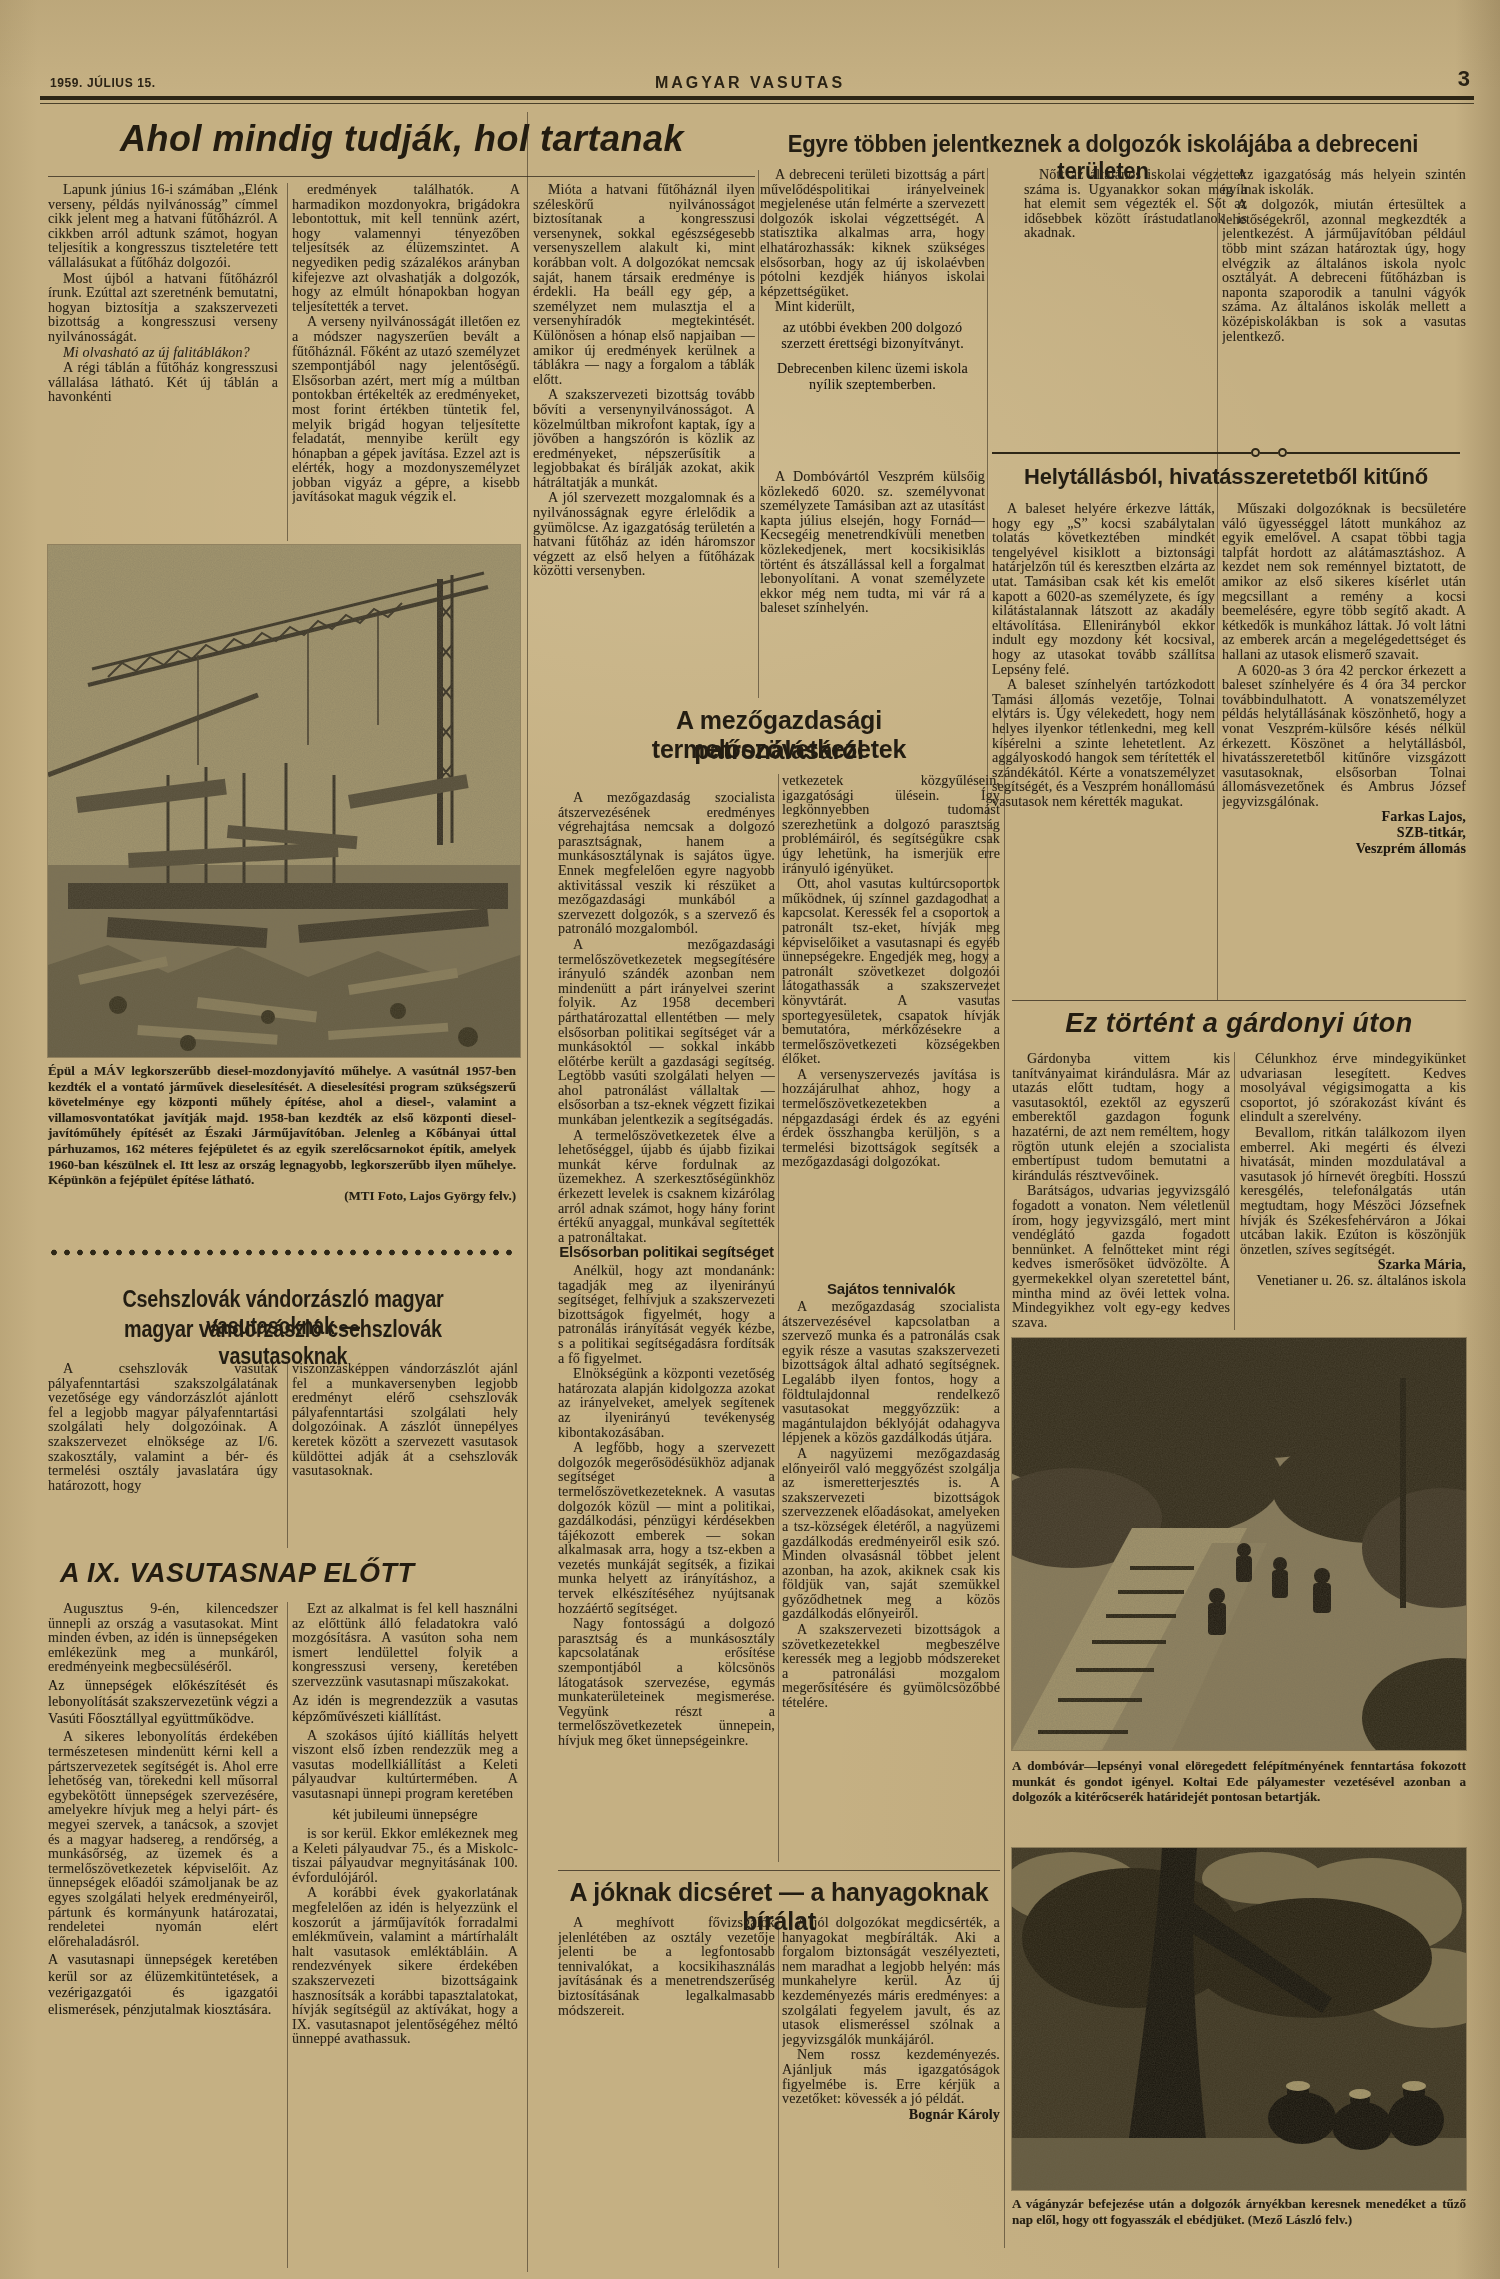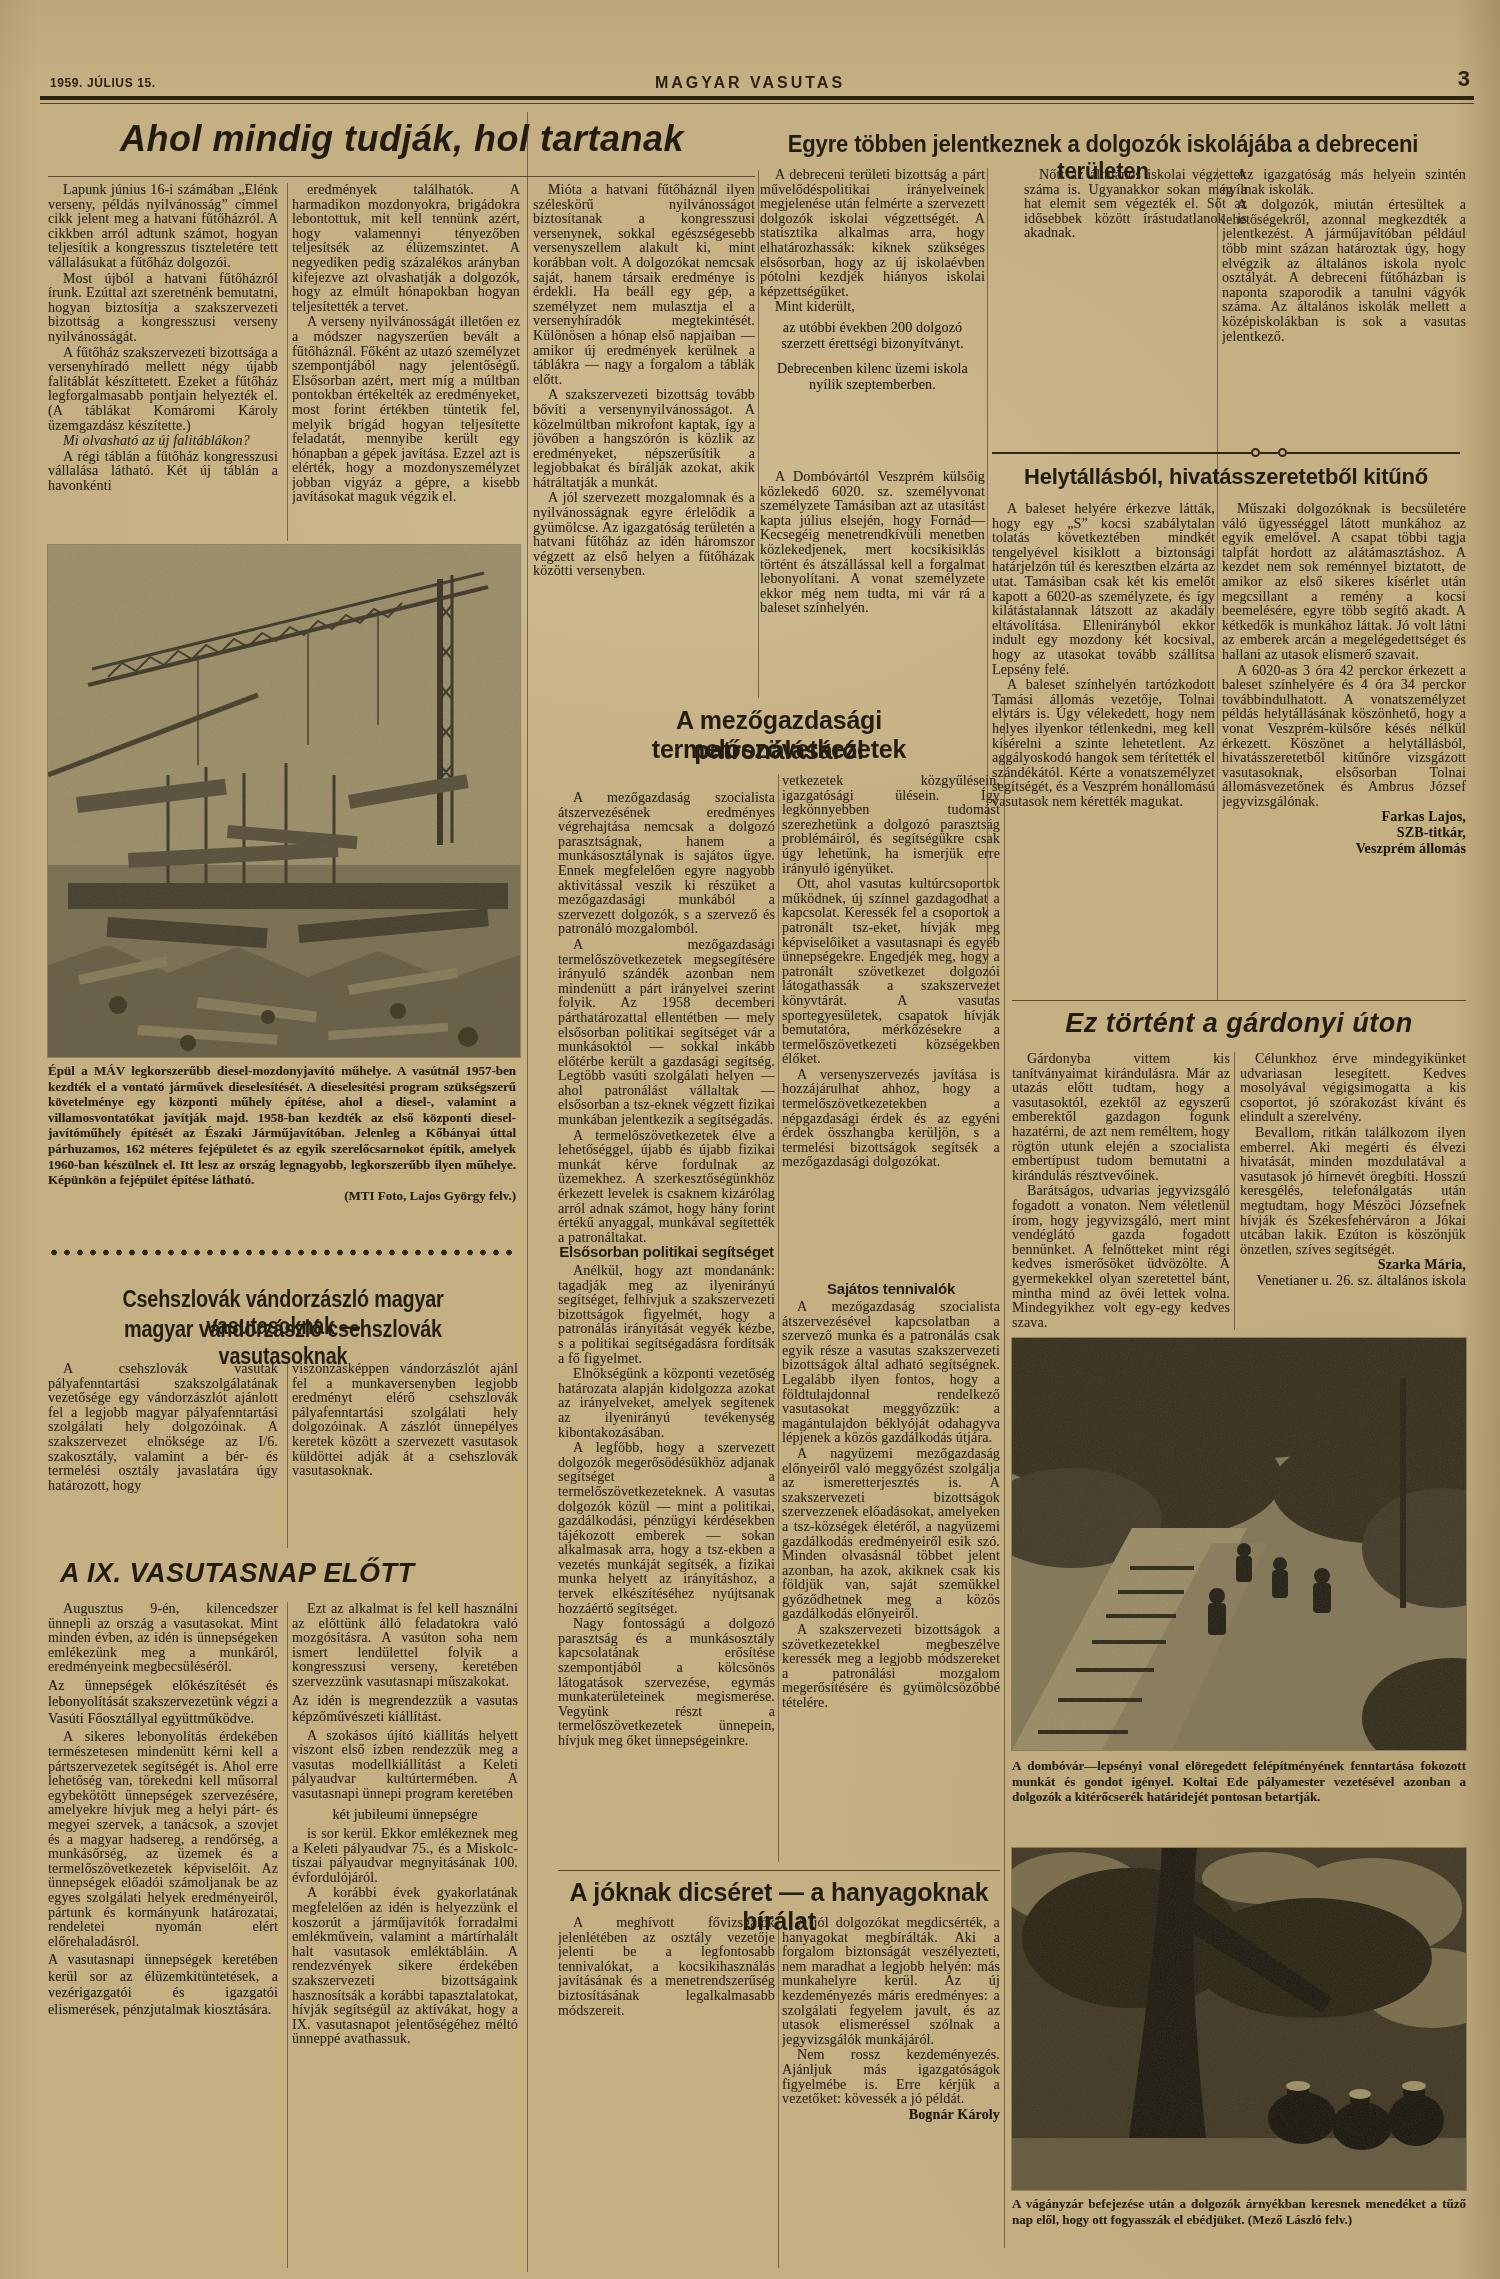--- a/index.html
+++ b/index.html
@@ -62,21 +62,20 @@
 <div class="headerbar" style="right:30px;top:66px;font-size:22px;">3</div>
 <div class="rule-thick" style="left:40px;right:26px;top:96px;"></div>
 <div class="rule-thin" style="left:40px;right:26px;top:103px;"></div>
 
 <div class="hl-serif-italic" style="left:48px;top:118px;width:708px;font-size:36px;">Ahol mindig tudják, hol tartanak</div>
 <div class="hrule" style="left:48px;top:176px;width:707px;"></div>
 
 <div class="col" style="left:48px;top:183px;width:230px;height:358px;">
   <p>Lapunk június 16-i számában „Élénk verseny, példás nyilvánosság” címmel cikk jelent meg a hatvani fűtőházról. A cikkben arról adtunk számot, hogyan teljesítik a kongresszus tiszteletére tett vállalásukat a fűtőház dolgozói.</p>
   <p>Most újból a hatvani fűtőházról írunk. Ezúttal azt szeretnénk bemutatni, hogyan biztosítja a szakszervezeti bizottság a kongresszusi verseny nyilvánosságát.</p>
-  <p>A fűtőház szakszervezeti bizottsága a versenyhíradó mellett négy újabb falitáblát készíttetett. Ezeket a fűtőház legforgalmasabb pontjain helyezték el. (A táblákat Komáromi Károly üzemgazdász készítette.)</p>
   <p class="p-italic">Mi olvasható az új falitáblákon?</p>
   <p>A régi táblán a fűtőház kongresszusi vállalása látható. Két új táblán a havonkénti</p>
 </div>
 <div class="vrule" style="left:287px;top:183px;height:358px;"></div>
 <div class="col" style="left:292px;top:183px;width:228px;height:358px;">
   <p>eredmények találhatók. A harmadikon mozdonyokra, brigádokra lebontottuk, mit kell tennünk azért, hogy valamennyi tényezőben teljesítsék az élüzemszintet. A negyediken pedig százalékos arányban kifejezve azt olvashatják a dolgozók, hogy az elmúlt hónapokban hogyan teljesítették a tervet.</p>
   <p>A verseny nyilvánosságát illetően ez a módszer nagyszerűen bevált a fűtőháznál. Főként az utazó személyzet szempontjából nagy jelentőségű. Elsősorban azért, mert míg a múltban pontokban értékelték az eredményeket, most forint értékben tüntetik fel, melyik brigád hogyan teljesítette feladatát, mennyibe került egy hónapban a gépek javítása. Ezzel azt is elérték, hogy a mozdonyszemélyzet jobban vigyáz a gépre, a kisebb javításokat maguk végzik el.</p>
 </div>
 <div class="col" style="left:533px;top:183px;width:222px;height:514px;">
   <p>Mióta a hatvani fűtőháznál ilyen széleskörű nyilvánosságot biztosítanak a kongresszusi versenynek, sokkal egészségesebb versenyszellem alakult ki, mint korábban volt. A dolgozókat nemcsak saját, hanem társaik eredménye is érdekli. Ha beáll egy gép, a személyzet nem mulasztja el a versenyhíradók megtekintését. Különösen a hónap első napjaiban — amikor új eredmények kerülnek a táblákra — nagy a forgalom a táblák előtt.</p>

